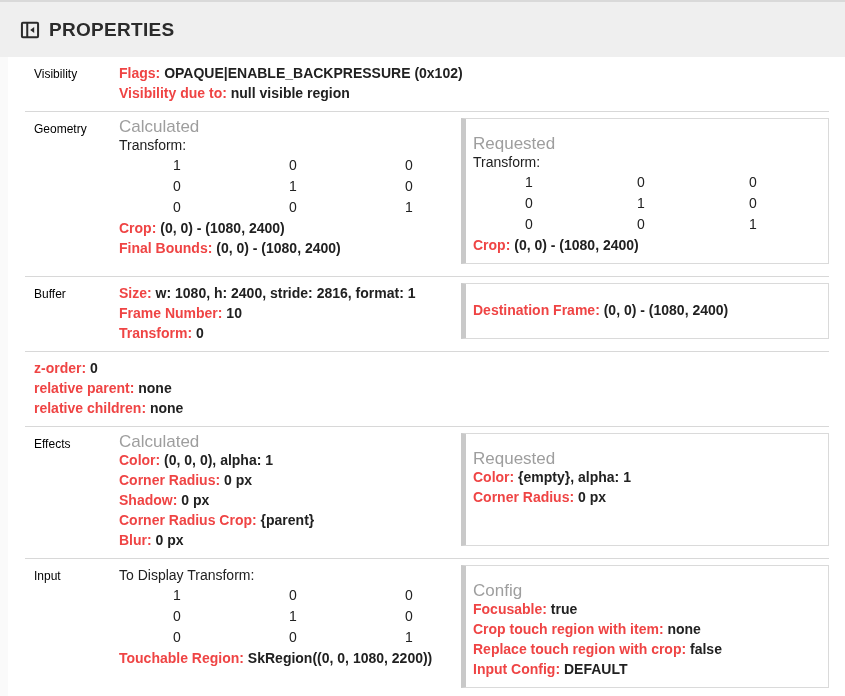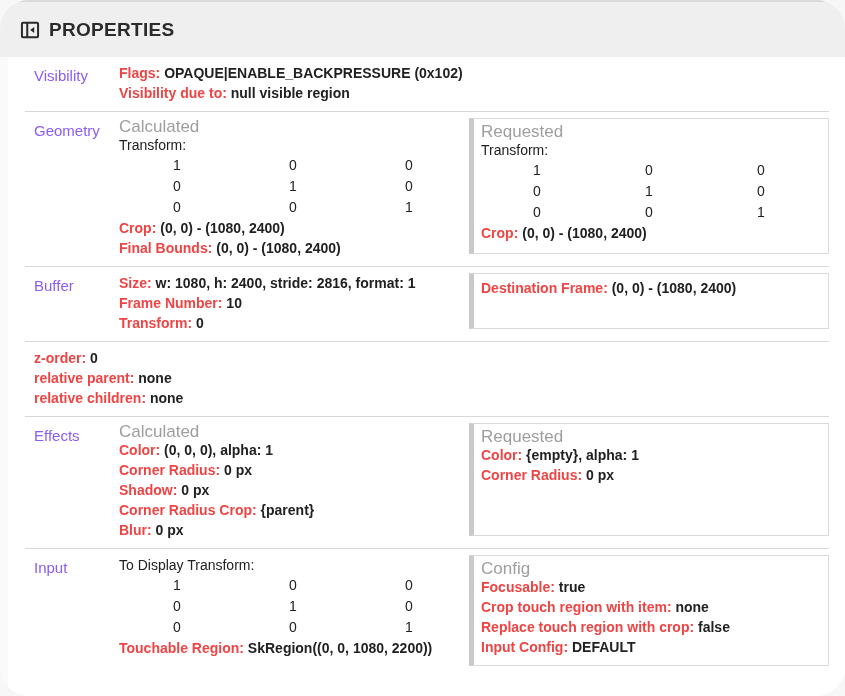--- a/index.html
+++ b/index.html
@@ -8,21 +8,20 @@
     background: #f7f7f7;
     font-family: "Liberation Sans", "DejaVu Sans", sans-serif;
     color: #212121;
   }
   .page {
     width: 845px;
     height: 696px;
     overflow: hidden;
     background: #fafafa;
     box-sizing: border-box;
-    border-radius: 29px;
   }
   
   .panel-header {
     height: 57px;
     background: #efefef;
     border-top: 2px solid #d9d9d9;
     box-sizing: border-box;
     display: flex;
     align-items: center;
     padding-left: 18px;
@@ -58,43 +57,43 @@
   }
   .divider {
     border-top: 1px solid #d8d8d8;
     margin-left: 17px;
     margin-right: 16px;
     height: 0;
   }
   .slabel {
     width: 85px;
     flex: 0 0 85px;
-    color: #8b5cf6;
-    font-size: 15px;
+    color: #000000;
+    font-size: 12px;
     padding-top: 4px;
     box-sizing: border-box;
   }
   .scontent {
     flex: 1 1 auto;
     min-width: 0;
     font-size: 14px;
   }
   .sright {
     width: 368px;
     flex: 0 0 368px;
     display: flex;
     flex-direction: column;
   }
   .rbox {
     flex: 1 1 auto;
-    margin: 0 0 4px 8px;
+    margin: 0 0 4px 0;
     border: 1px solid #dadada;
     border-left: 5px solid #c9c9c9;
     background: #ffffff;
-    padding: 4px 10px 8px 7px;
+    padding: 16px 10px 8px 7px;
     font-size: 14px;
     box-sizing: border-box;
   }
   .line { line-height: 20px; white-space: nowrap; }
   .k { font-weight: bold; color: #ef4444; }
   .v { font-weight: bold; color: #212121; }
   .tag {
     font-size: 17px;
     color: #9e9e9e;
     line-height: 17px;

